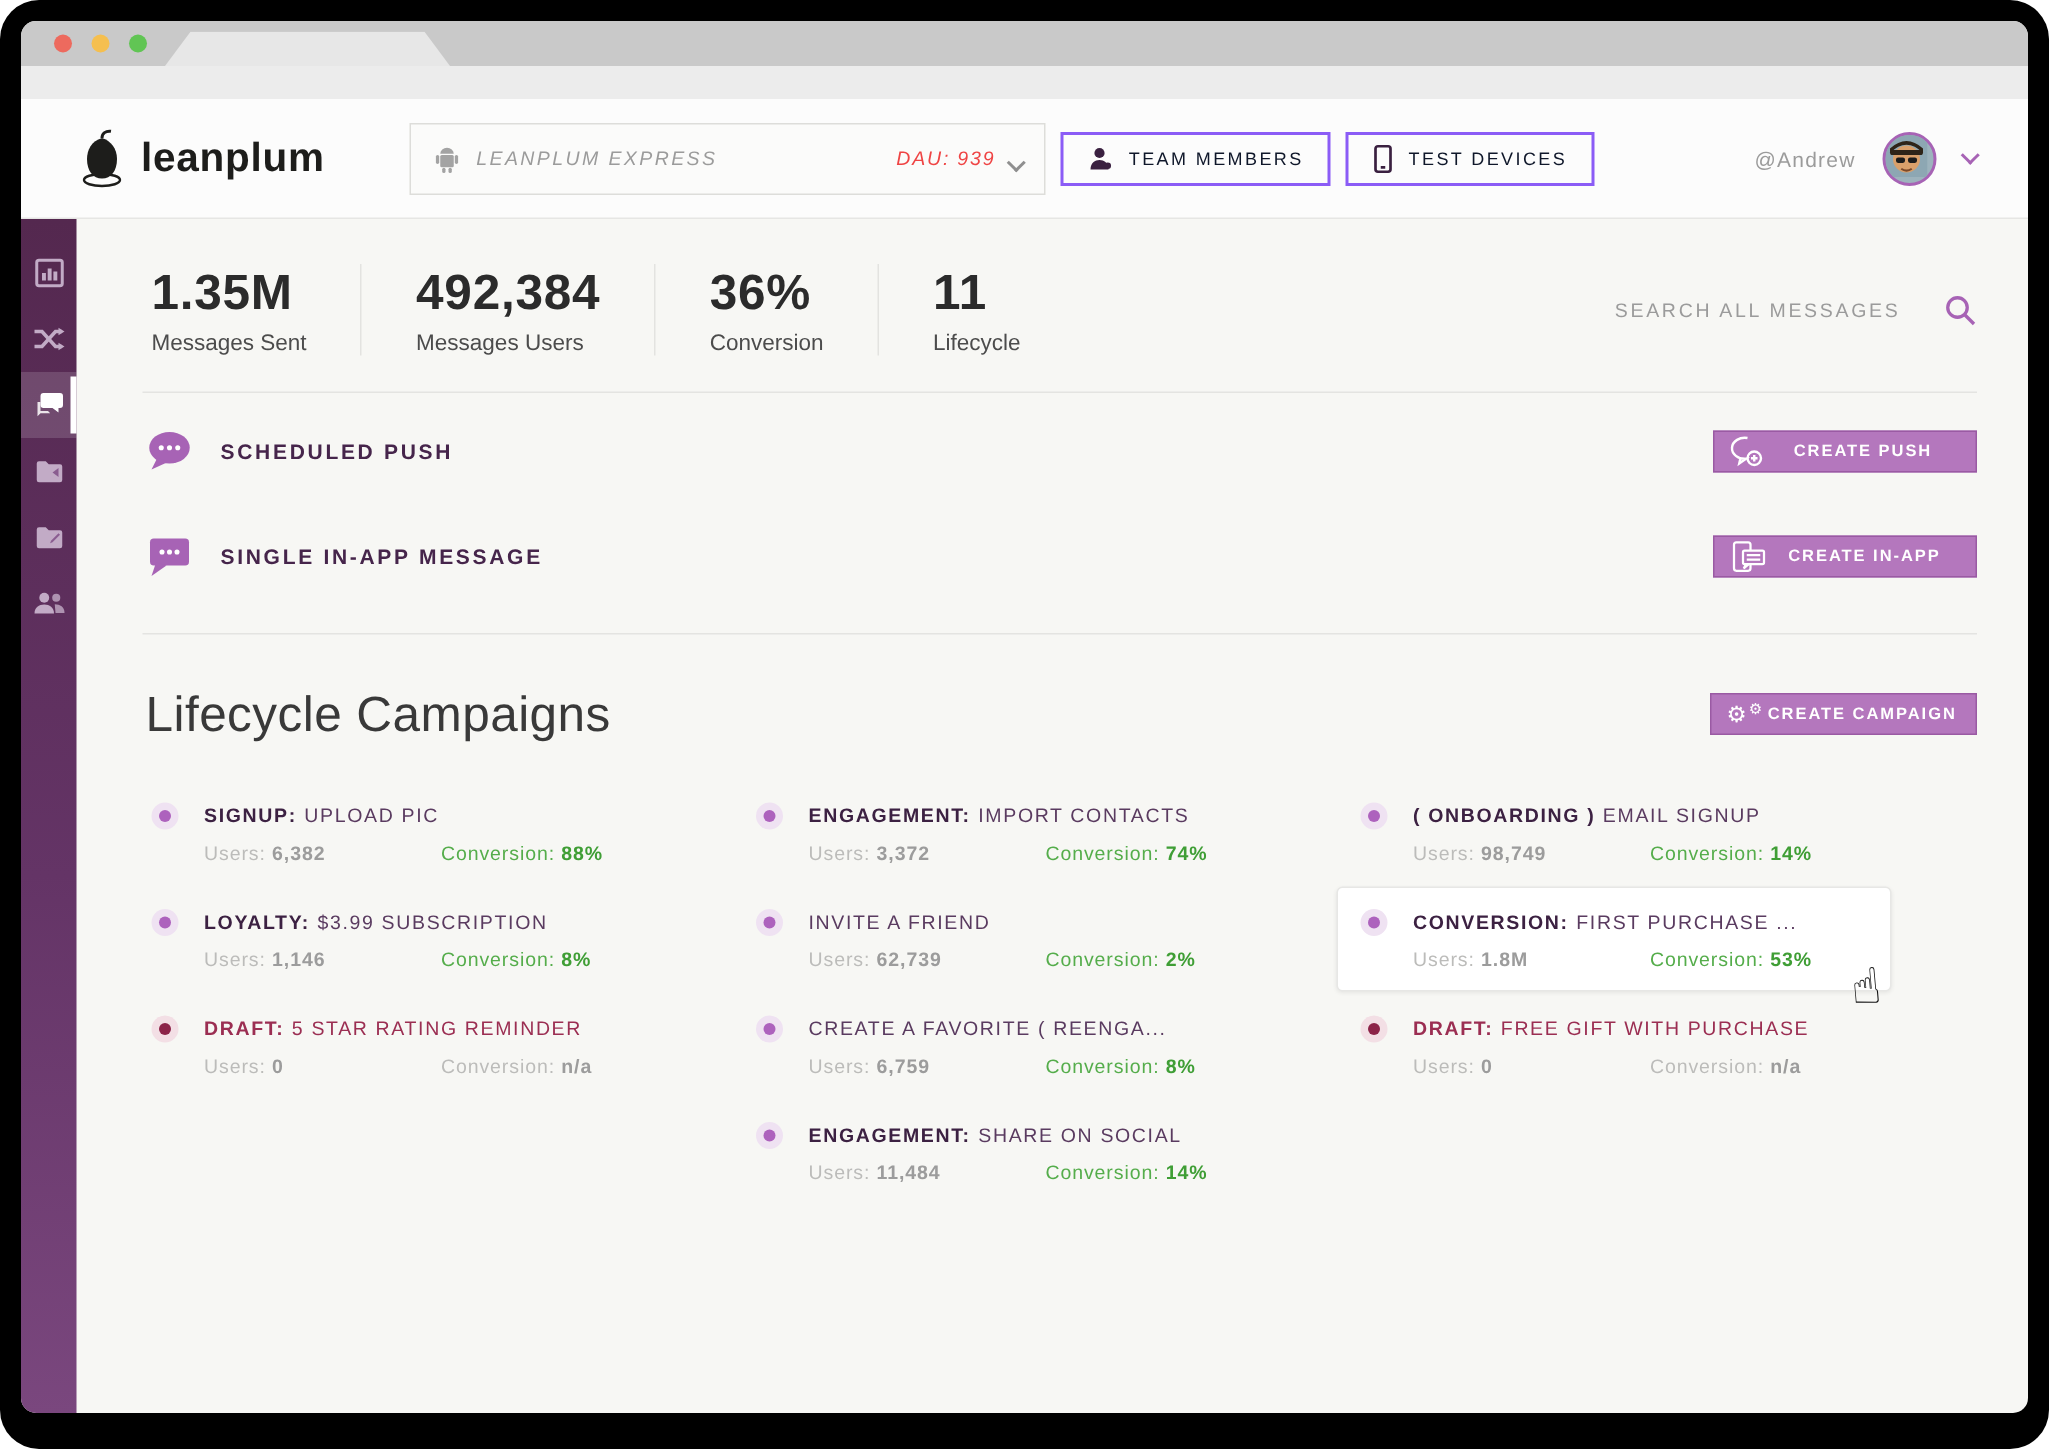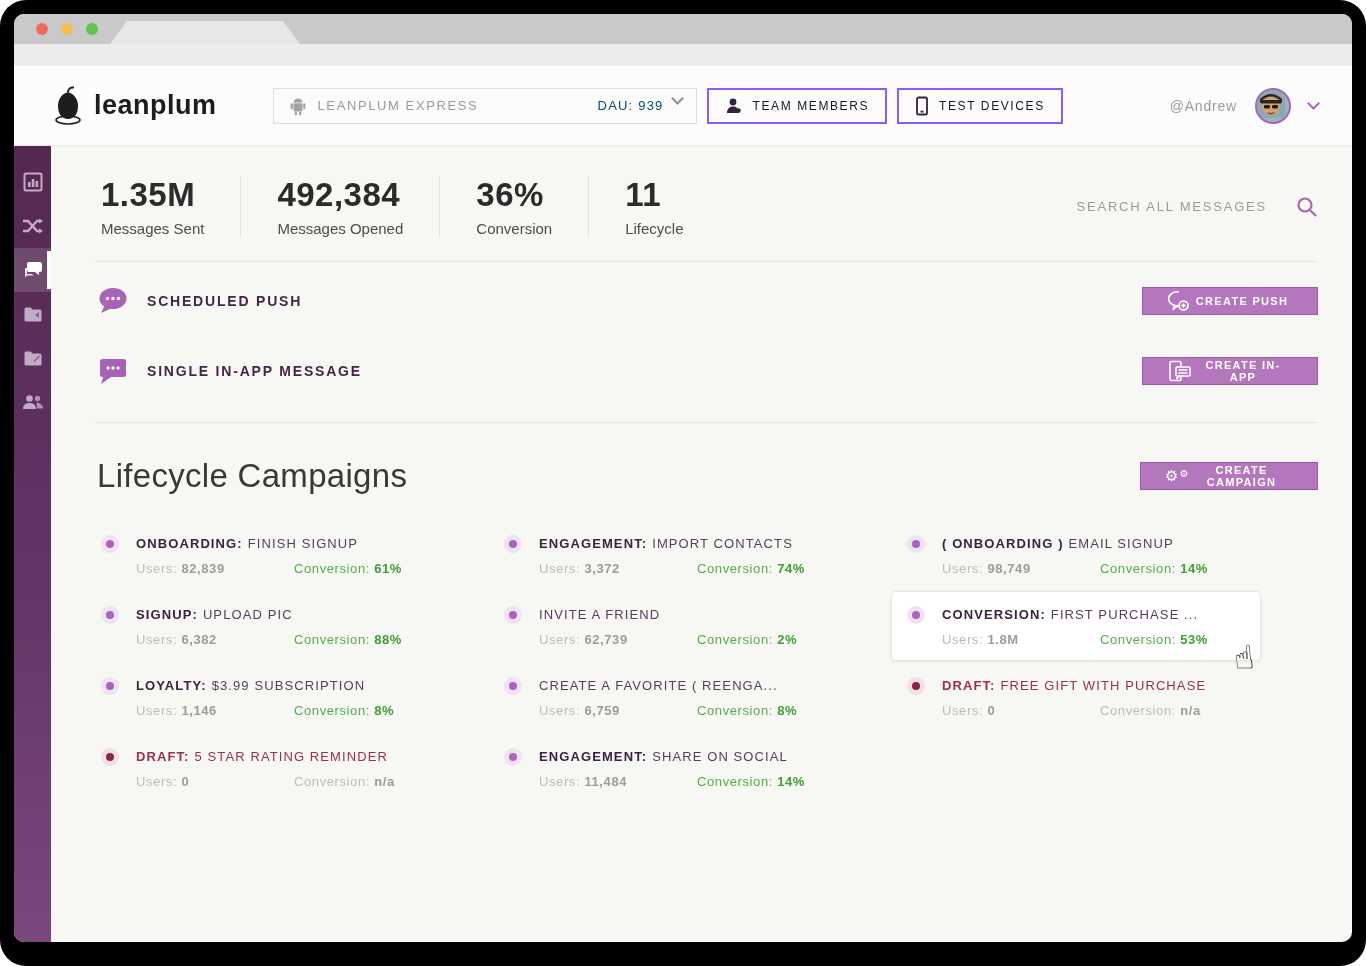--- a/index.html
+++ b/index.html
@@ -14,24 +14,24 @@
   .light{width:12px;height:12px;border-radius:50%;}
   .tab{position:absolute;left:96px;top:7px;width:190px;height:23px;background:#e7e7e7;
     clip-path:polygon(0 100%,9% 0,91% 0,100% 100%);}
   .toolbar{height:22px;background:#ececec;flex:none;}
 
   
   .header{height:79px;background:#fcfcfc;border-bottom:1px solid #e6e6e4;display:flex;
     align-items:center;padding:0 34px 0 40px;flex:none;}
   .logo{display:flex;align-items:center;gap:8px;}
   .logo-text{font-size:27px;font-weight:700;color:#1d1d1b;letter-spacing:.5px;}
-  .selector{margin-left:56px;width:424px;height:36px;border:1px solid #ddddda;background:#fbfbfa;
-    display:flex;align-items:center;padding:0 14px;box-sizing:border-box;}
+  .selector{margin-left:56px;width:424px;height:48px;border:1px solid #ddddda;background:#fbfbfa;
+    display:flex;align-items:center;padding:0 14px;box-sizing:border-box;font-style:italic;}
   .sel-name{margin-left:10px;font-size:13px;letter-spacing:1.6px;color:#9b9b9b;}
-  .sel-dau{margin-left:auto;font-size:13px;letter-spacing:1.2px;color:#0c4a6e;display:flex;align-items:flex-start;gap:9px;padding-left:44px;}
+  .sel-dau{margin-left:auto;font-size:13px;letter-spacing:1.2px;color:#ef4444;display:flex;align-items:flex-end;gap:9px;padding-left:44px;}
   .chev{width:7px;height:7px;border-right:2px solid #8f8f8f;border-bottom:2px solid #8f8f8f;
     transform:rotate(45deg);margin-top:-4px;display:inline-block;}
   .hbtn{margin-left:10px;height:36px;border:2px solid #8b5cf6;background:#fcfcfc;display:flex;
     align-items:center;gap:10px;padding:0 16px;box-sizing:border-box;font-size:12px;
     letter-spacing:1.6px;color:#0f172a;cursor:pointer;}
   .user-area{margin-left:auto;display:flex;align-items:center;gap:18px;}
   .handle{font-size:14px;letter-spacing:.8px;color:#9b9b9b;}
   .avatar{width:32px;height:32px;border-radius:50%;border:2px solid #a763b5;overflow:hidden;background:#9db3bd;}
   .chev.purple{border-color:#a763b5;}
 
@@ -51,21 +51,21 @@
   .stat-value{font-size:33px;font-weight:700;color:#2b2b2b;letter-spacing:.5px;}
   .stat-label{font-size:15px;color:#4c4c4c;margin-top:6px;}
   .search{margin-left:auto;display:flex;align-items:center;gap:29px;cursor:pointer;}
   .search-label{font-size:13px;letter-spacing:1.8px;color:#9b9b9b;}
   .divider{border:none;border-top:1px solid #e4e4e1;margin:0 34px 0 44px;}
 
   
   .msg-row{display:flex;align-items:center;padding:24px 34px 24px 46px;}
   .msg-label{margin-left:18px;font-size:14px;font-weight:700;letter-spacing:1.8px;color:#46254b;}
   .pbtn{margin-left:auto;width:176px;height:28px;background:#b477bd;border:1px solid #9a5aa3;
-    color:#fff;display:flex;align-items:center;padding:0 24px;box-sizing:border-box;
+    color:#fff;display:flex;align-items:center;padding:0 10px;box-sizing:border-box;
     font-size:11px;font-weight:700;letter-spacing:1.3px;cursor:pointer;justify-content:flex-start;}
   .pbtn .btn-text{flex:1;text-align:center;}
 
   
   .lc-head{display:flex;align-items:center;padding:34px 34px 6px 46px;}
   .lc-title{font-size:33px;font-weight:400;color:#393939;letter-spacing:.3px;}
   .grid{display:grid;grid-template-columns:335px 335px 335px;column-gap:68px;
     padding:34px 0 40px 50px;}
   .col{display:flex;flex-direction:column;gap:30px;}
   .item{display:flex;align-items:flex-start;cursor:pointer;position:relative;}
@@ -238,21 +238,21 @@
 
     <div class="main">
 
       <div class="stats">
         <div class="stat">
           <div class="stat-value">1.35M</div>
           <div class="stat-label">Messages Sent</div>
         </div>
         <div class="stat">
           <div class="stat-value">492,384</div>
-          <div class="stat-label">Messages Opened</div>
+          <div class="stat-label">Messages Users</div>
         </div>
         <div class="stat">
           <div class="stat-value">36%</div>
           <div class="stat-label">Conversion</div>
         </div>
         <div class="stat">
           <div class="stat-value">11</div>
           <div class="stat-label">Lifecycle</div>
         </div>
         <div class="search">
@@ -328,32 +328,20 @@
       </div>
 
       <div class="grid">
 
         <div class="col">
           <div class="item">
             <span class="dot">
                   <i></i>
                 </span>
             <div>
-              <div class="title-line"><span class="prefix">ONBOARDING:</span><span>FINISH SIGNUP</span></div>
-              <div class="stat-line">
-                <span class="users"><span>Users:</span> <b>82,839</b></span>
-                <span class="conv"><span>Conversion:</span> <b>61%</b></span>
-              </div>
-            </div>
-          </div>
-          <div class="item">
-            <span class="dot">
-                  <i></i>
-                </span>
-            <div>
               <div class="title-line"><span class="prefix">SIGNUP:</span><span>UPLOAD PIC</span></div>
               <div class="stat-line">
                 <span class="users"><span>Users:</span> <b>6,382</b></span>
                 <span class="conv"><span>Conversion:</span> <b>88%</b></span>
               </div>
             </div>
           </div>
           <div class="item">
             <span class="dot">
                   <i></i>

